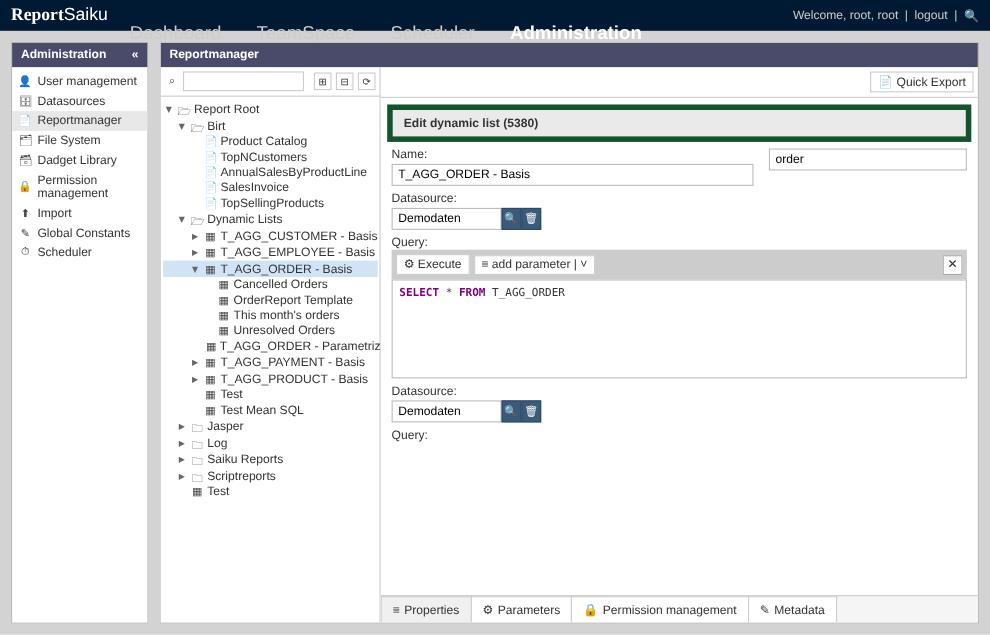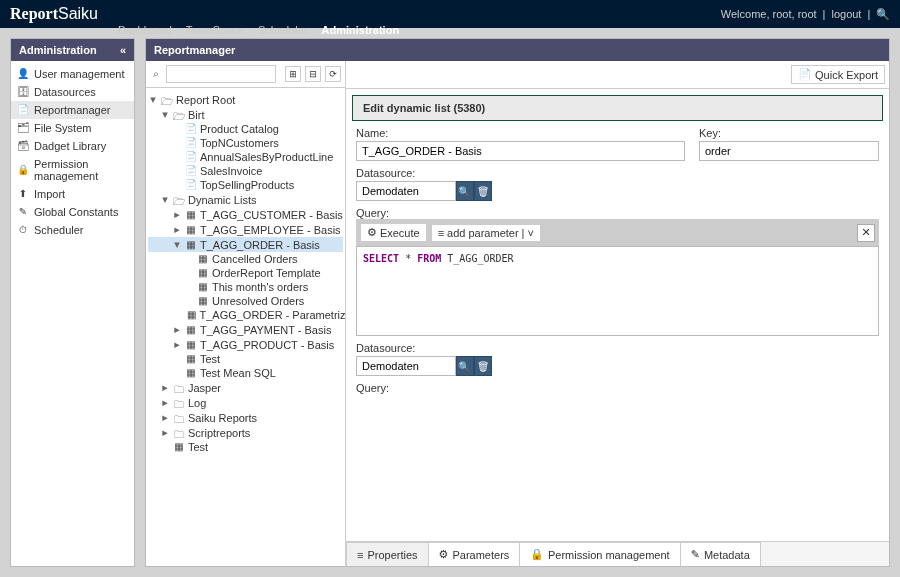--- a/index.html
+++ b/index.html
@@ -1,20 +1,20 @@
 <!DOCTYPE html>
 <html><head>
 <meta charset="utf-8">
 <style>
 * { box-sizing: border-box; margin: 0; padding: 0; }
 body { font-family: Arial, sans-serif; font-size: 11px; background: #d3d3d3; color: #333; width: 900px; height: 577px; overflow: hidden; }
 .topbar { background: #001a33; color: #fff; height: 28px; display: flex; align-items: center; padding: 0 10px; }
 .brand { font-size: 16px; font-weight: 300; }
 .brand b { font-weight: bold; font-family: Liberation Serif, serif; }
-.topnav { display: flex; gap: 14px; margin-left: 20px; font-size: 11px; margin-top: 32px; }
+.topnav { display: flex; gap: 32px; margin-left: 20px; font-size: 17px; margin-top: 32px; }
 .topnav span { cursor: pointer; color: #ccc; }
 .topnav span.active { color: #fff; font-weight: bold; }
 .topright { margin-left: auto; display: flex; align-items: center; gap: 6px; font-size: 11px; color: #ccc; }
 .main { display: flex; padding: 10px; gap: 10px; height: calc(100% - 28px); }
 .sidebar { width: 125px; background: #fff; border: 1px solid #bbb; display: flex; flex-direction: column; }
 .panelhead { background: #4a4a6a; color: #fff; padding: 5px 8px; font-weight: bold; font-size: 11px; display: flex; align-items: center; }
 .panelhead .coll { margin-left: auto; }
 .sidelist { padding: 4px 0; }
 .sideitem { padding: 3px 6px; display: flex; align-items: center; gap: 5px; cursor: pointer; }
 .sideitem.active { background: #e8e8e8; }
@@ -26,21 +26,21 @@
 .toolbar .tbbtn { width: 16px; height: 16px; border: 1px solid #ccc; background: #fff; font-size: 9px; display: flex; align-items: center; justify-content: center; cursor: pointer; }
 .tree { padding: 4px 2px; }
 .tn { white-space: nowrap; padding: 1px 0; display: flex; align-items: center; gap: 3px; cursor: pointer; }
 .tn.sel { background: #d0e4f5; }
 .tw { width: 10px; display: inline-block; text-align: center; color: #666; }
 .body2 { display: flex; flex: 1; overflow: hidden; }
 .editor { flex: 1; display: flex; flex-direction: column; overflow: hidden; }
 .etool { border-bottom: 1px solid #ccc; padding: 4px; display: flex; }
 .btn { border: 1px solid #ccc; background: #fff; padding: 2px 6px; font-size: 11px; cursor: pointer; display: flex; align-items: center; gap: 3px; }
 .eform { flex: 1; overflow-y: auto; padding: 0; }
-.formtitle { background: #eaeaea; padding: 6px 10px; font-weight: bold; border-bottom: 1px solid #ccc; margin: 6px; border: 1px solid #14532d; }
+.formtitle { background: #eaeaea; padding: 6px 10px; font-weight: bold; border-bottom: 1px solid #ccc; margin: 6px; border: 5px solid #14532d; }
 .formbody { padding: 0 10px 10px 10px; }
 .row { display: flex; gap: 14px; margin-top: 6px; }
 .fld { flex: 1; }
 .fld.sm { flex: 0 0 180px; }
 .fld label { display: block; margin-bottom: 2px; }
 .fld input, .fld textarea { width: 100%; border: 1px solid #bbb; padding: 3px 5px; font-size: 11px; }
 .fld textarea { height: 70px; resize: none; }
 .dsrow { display: flex; align-items: stretch; }
 .dsrow input { flex: 0 0 100px; }
 .dsbtn { background: #3a5a7a; color: #fff; width: 18px; display: flex; align-items: center; justify-content: center; font-size: 10px; border: 1px solid #2a4a6a; cursor: pointer; }
@@ -273,21 +273,20 @@
         </div>
         <div class="eform">
           <div class="formtitle">Edit dynamic list (5380)</div>
           <div class="formbody">
             <div class="row">
               <div class="fld">
                 <label>Name:</label>
                 <input value="T_AGG_ORDER - Basis" style="">
               </div>
               <div class="fld sm">
-                <label>Key:</label>
                 <input value="order" style="">
               </div>
             </div>
             <div class="row">
               <div class="fld">
                 <label>Datasource:</label>
                 <div class="dsrow">
                   <input value="Demodaten" style="">
                   <div class="dsbtn">🔍</div>
                   <div class="dsbtn">🗑</div>

